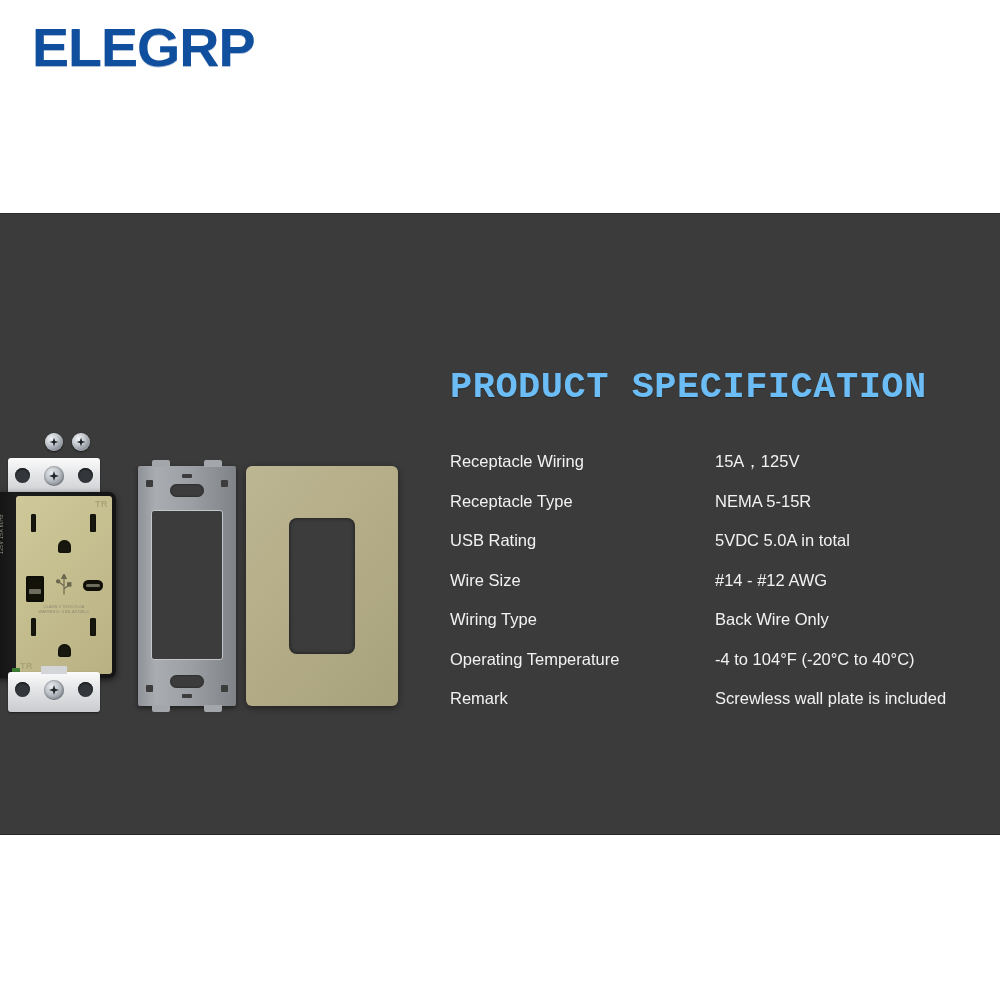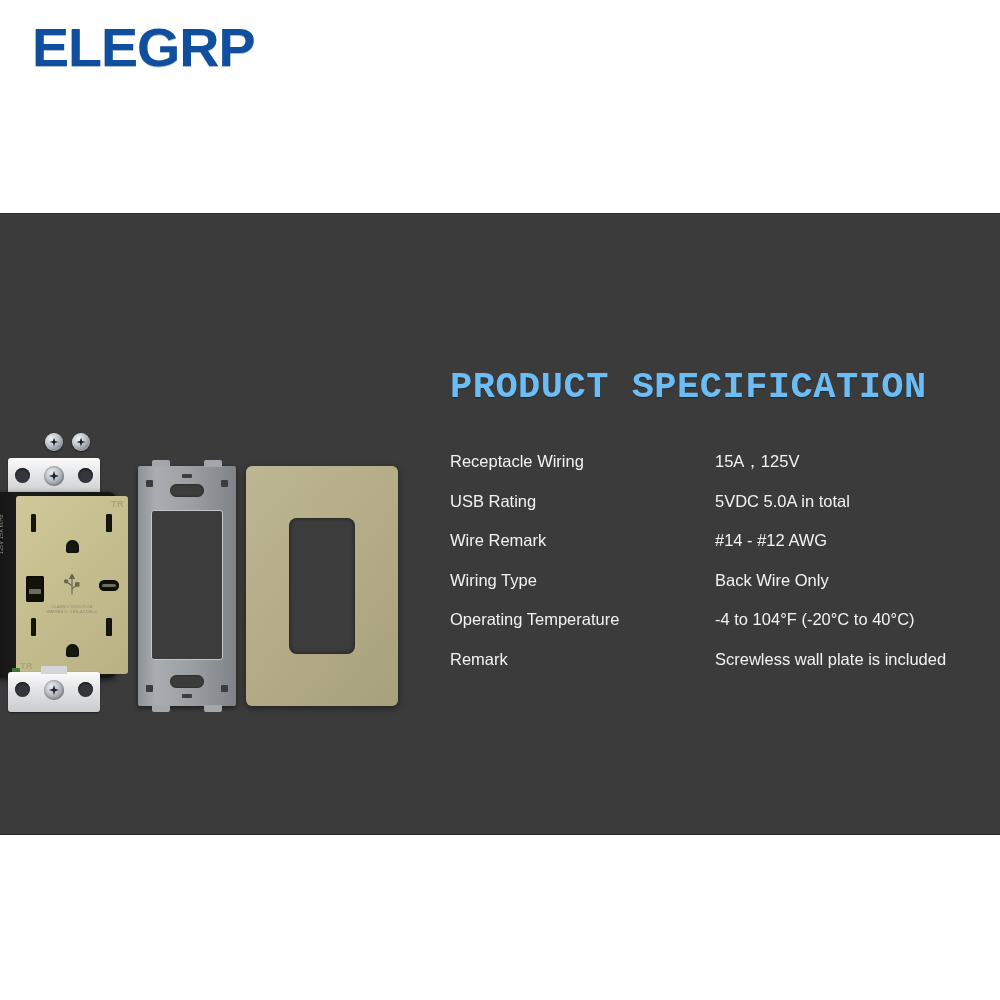--- a/index.html
+++ b/index.html
@@ -149,21 +149,21 @@
     left: 0; top: 18px;
     width: 122px;
     height: 186px;
     background: linear-gradient(90deg,#121212 0%, #1b1b1b 16%, #141414 100%);
     border-radius: 7px;
     box-shadow: 0 2px 6px rgba(0,0,0,.6);
   }
   #device-face {
     position: absolute;
     left: 22px; top: 4px;
-    width: 112px;
+    width: 96px;
     height: 178px;
     background: linear-gradient(135deg,#cfc89a 0%, #c6bf90 40%, #b9b184 100%);
     border-radius: 3px 3px 3px 3px;
   }
   .side-text {
     position: absolute;
     left: 4px;
     top: 62px;
     width: 64px;
     font-size: 5px;
@@ -475,25 +475,29 @@
   <div id="spec-section">
     <div id="spec-title">PRODUCT SPECIFICATION</div>
 
     <table id="spec-table">
       <tbody id="spec-body">
           <tr>
             <td class="spec-label">Receptacle Wiring</td>
             <td class="spec-value">15A，125V</td>
           </tr>
           <tr>
+            <td class="spec-label">Receptacle Type</td>
+            <td class="spec-value">NEMA 5-15R</td>
+          </tr>
+          <tr>
             <td class="spec-label">USB Rating</td>
             <td class="spec-value">5VDC 5.0A in total</td>
           </tr>
           <tr>
-            <td class="spec-label">Wire Remark</td>
+            <td class="spec-label">Wire Size</td>
             <td class="spec-value">#14 - #12 AWG</td>
           </tr>
           <tr>
             <td class="spec-label">Wiring Type</td>
             <td class="spec-value"> Back Wire Only</td>
           </tr>
           <tr>
             <td class="spec-label">Operating Temperature</td>
             <td class="spec-value">-4 to 104°F (-20°C to 40°C)</td>
           </tr>

